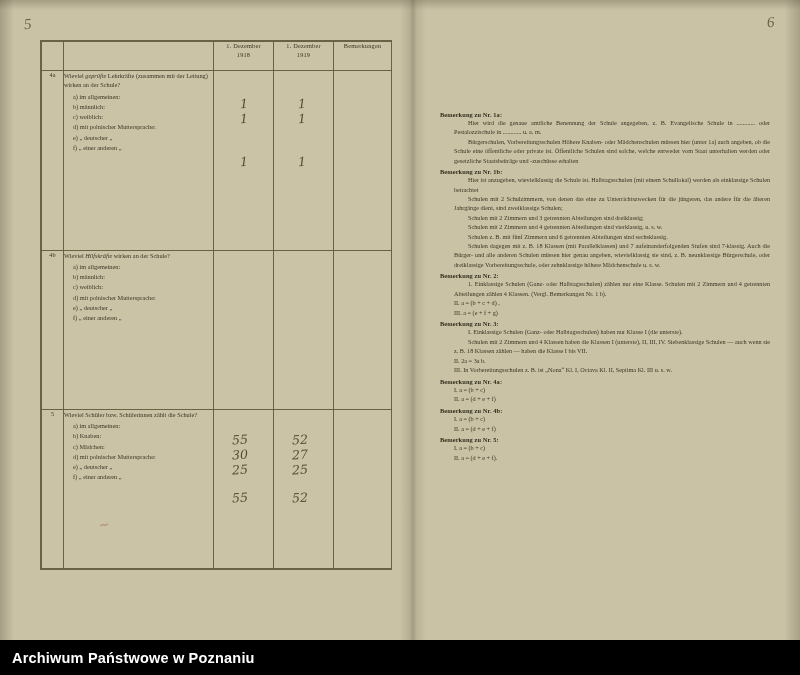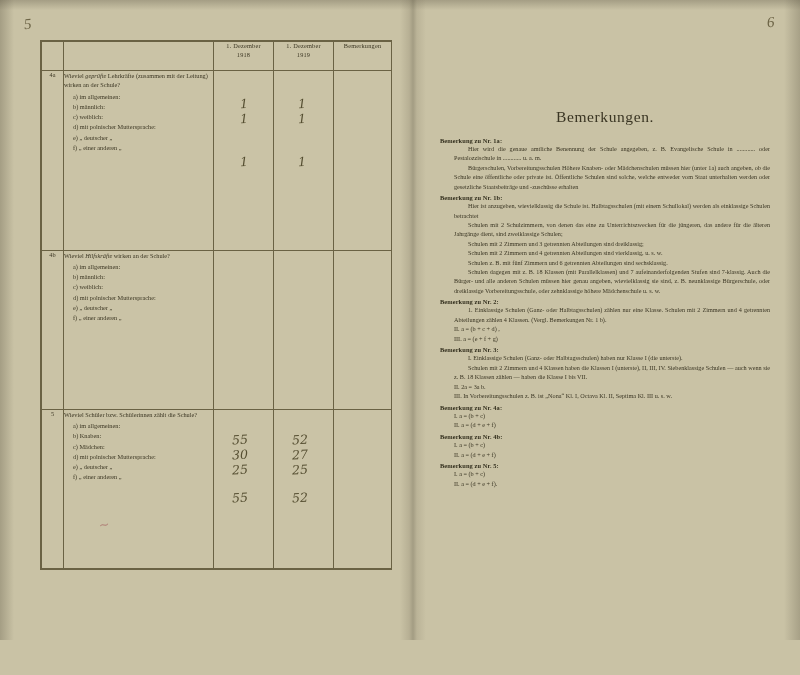--- a/index.html
+++ b/index.html
@@ -333,21 +333,20 @@
           </td>
           <td></td>
         </tr>
       </tbody>
     </table>
   </div>
 
   <div class="pencil-mark">~</div>
 
   <div id="notes">
-    <div id="notes-title">Bemerkungen.</div>
 
     <div class="note-block">
       <div class="note-head">Bemerkung zu Nr. 1a:</div>
       <div class="note-p ind">Hier wird die genaue amtliche Benennung der Schule angegeben, z. B. Evangelische Schule in ............ oder Pestalozzischule in ............ u. a. m.</div>
       <div class="note-p ind">Bürgerschulen, Vorbereitungsschulen Höhere Knaben- oder Mädchenschulen müssen hier (unter 1a) auch angeben, ob die Schule eine öffentliche oder private ist. Öffentliche Schulen sind solche, welche entweder vom Staat unterhalten werden oder gesetzliche Staatsbeiträge und -zuschüsse erhalten</div>
     </div>
 
     <div class="note-block">
       <div class="note-head">Bemerkung zu Nr. 1b:</div>
       <div class="note-p ind">Hier ist anzugeben, wievielklassig die Schule ist. Halbtagsschulen (mit einem Schullokal) werden als einklassige Schulen betrachtet</div>
@@ -385,13 +384,16 @@
       <div class="note-f">II. a = (d + e + f)</div>
     </div>
 
     <div class="note-block">
       <div class="note-head">Bemerkung zu Nr. 5:</div>
       <div class="note-f">I. a = (b + c)</div>
       <div class="note-f">II. a = (d + e + f).</div>
     </div>
   </div>
 
+  <div id="caption">
+    <span id="caption-text">Archiwum Państwowe w Poznaniu</span>
+  </div>
 </div>
 
 </body></html>

